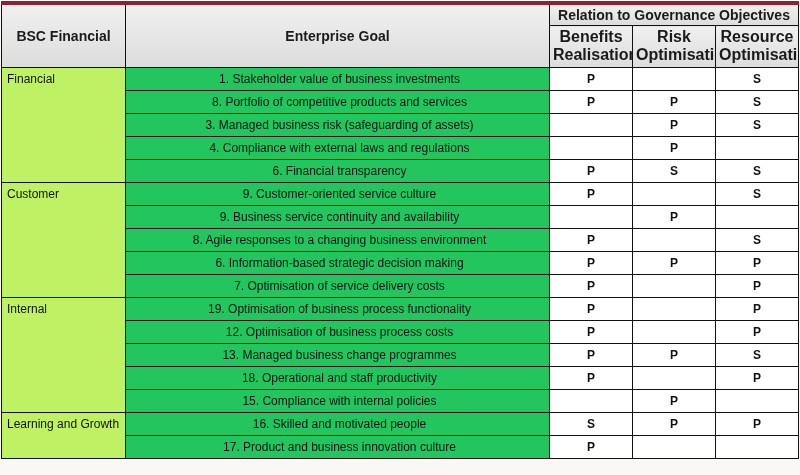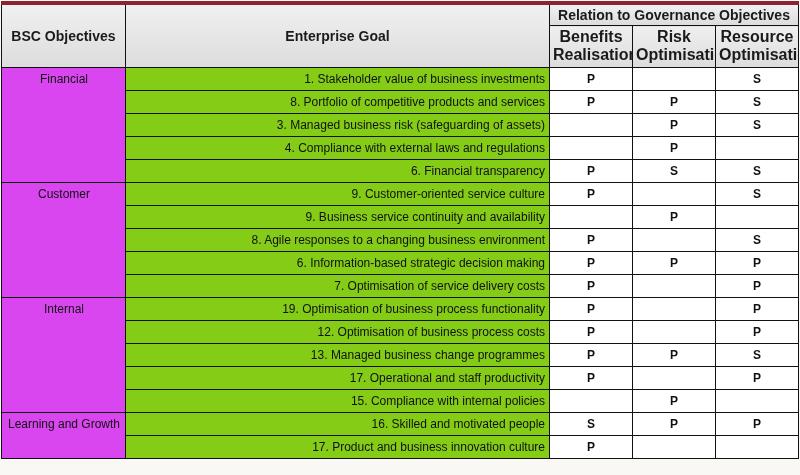--- a/index.html
+++ b/index.html
@@ -47,28 +47,28 @@
     line-height: 1.15;
   }
   td {
     font-size: 12px;
     color: #111111;
     height: 23px;
     padding: 1px 4px;
   }
   td.dim-cell {
     vertical-align: top;
+    text-align: left;
+    padding: 4px 4px 2px 5px;
+    background: #bef264;
+  }
+  td.goal-cell {
     text-align: center;
-    padding: 4px 4px 2px 5px;
-    background: #d946ef;
-  }
-  td.goal-cell {
-    text-align: right;
     padding-left: 8px;
-    background: #84cc16;
+    background: #22c55e;
   }
   td.mark-cell {
     text-align: center;
     font-weight: bold;
     background: #ffffff;
   }
   col.c-dim  { width: 124px; }
   col.c-goal { width: 424px; }
   col.c-obj  { width: 83px; }
 </style>
@@ -79,21 +79,21 @@
   <table class="goals-table">
     <colgroup>
       <col class="c-dim">
       <col class="c-goal">
       <col class="c-obj">
       <col class="c-obj">
       <col class="c-obj">
     </colgroup>
     <thead>
       <tr>
-        <th rowspan="2">BSC Objectives</th>
+        <th rowspan="2">BSC Financial</th>
         <th rowspan="2">Enterprise Goal</th>
         <th colspan="3" class="gov-title">Relation to Governance Objectives</th>
       </tr>
       <tr>
         <th class="col-obj">Benefits Realisation</th>
         <th class="col-obj">Risk Optimisation</th>
         <th class="col-obj">Resource Optimisation</th>
       </tr>
     </thead>
     <tbody id="table-body">
@@ -172,21 +172,21 @@
           <td class="mark-cell"></td>
           <td class="mark-cell">P</td>
         </tr>
         <tr>
           <td class="goal-cell">13. Managed business change programmes</td>
           <td class="mark-cell">P</td>
           <td class="mark-cell">P</td>
           <td class="mark-cell">S</td>
         </tr>
         <tr>
-          <td class="goal-cell">17. Operational and staff productivity</td>
+          <td class="goal-cell">18. Operational and staff productivity</td>
           <td class="mark-cell">P</td>
           <td class="mark-cell"></td>
           <td class="mark-cell">P</td>
         </tr>
         <tr>
           <td class="goal-cell">15. Compliance with internal policies</td>
           <td class="mark-cell"></td>
           <td class="mark-cell">P</td>
           <td class="mark-cell"></td>
         </tr>

